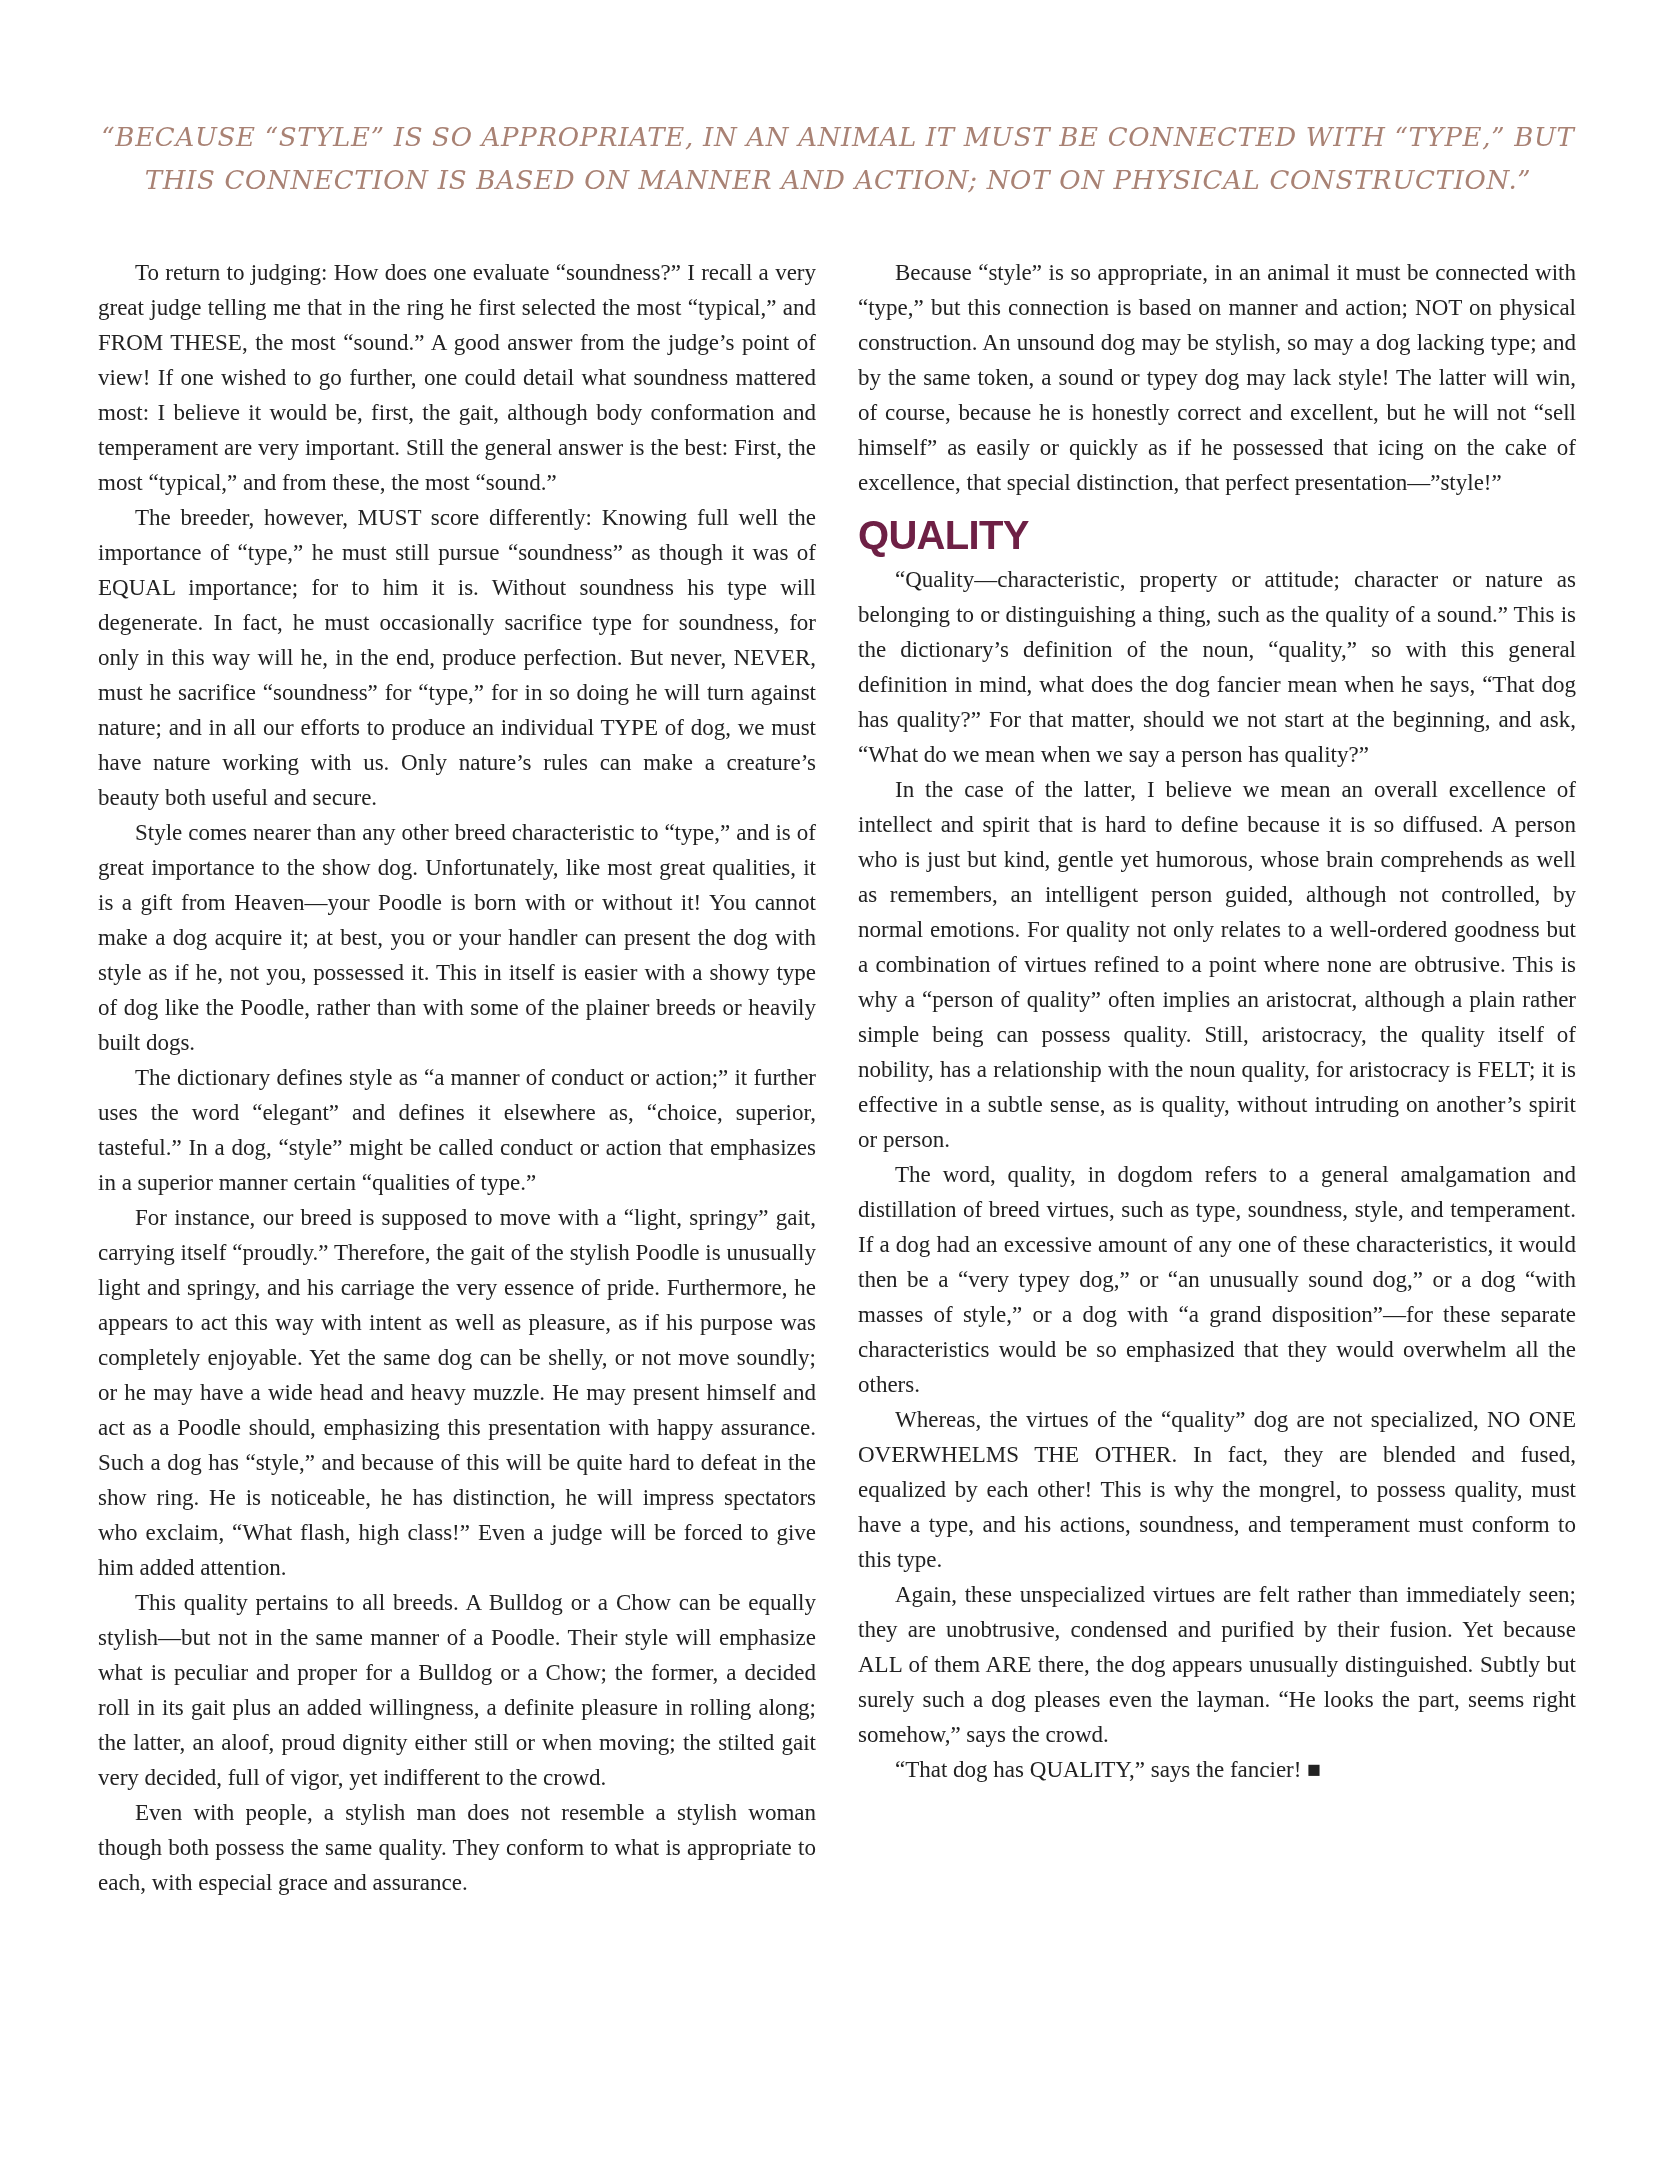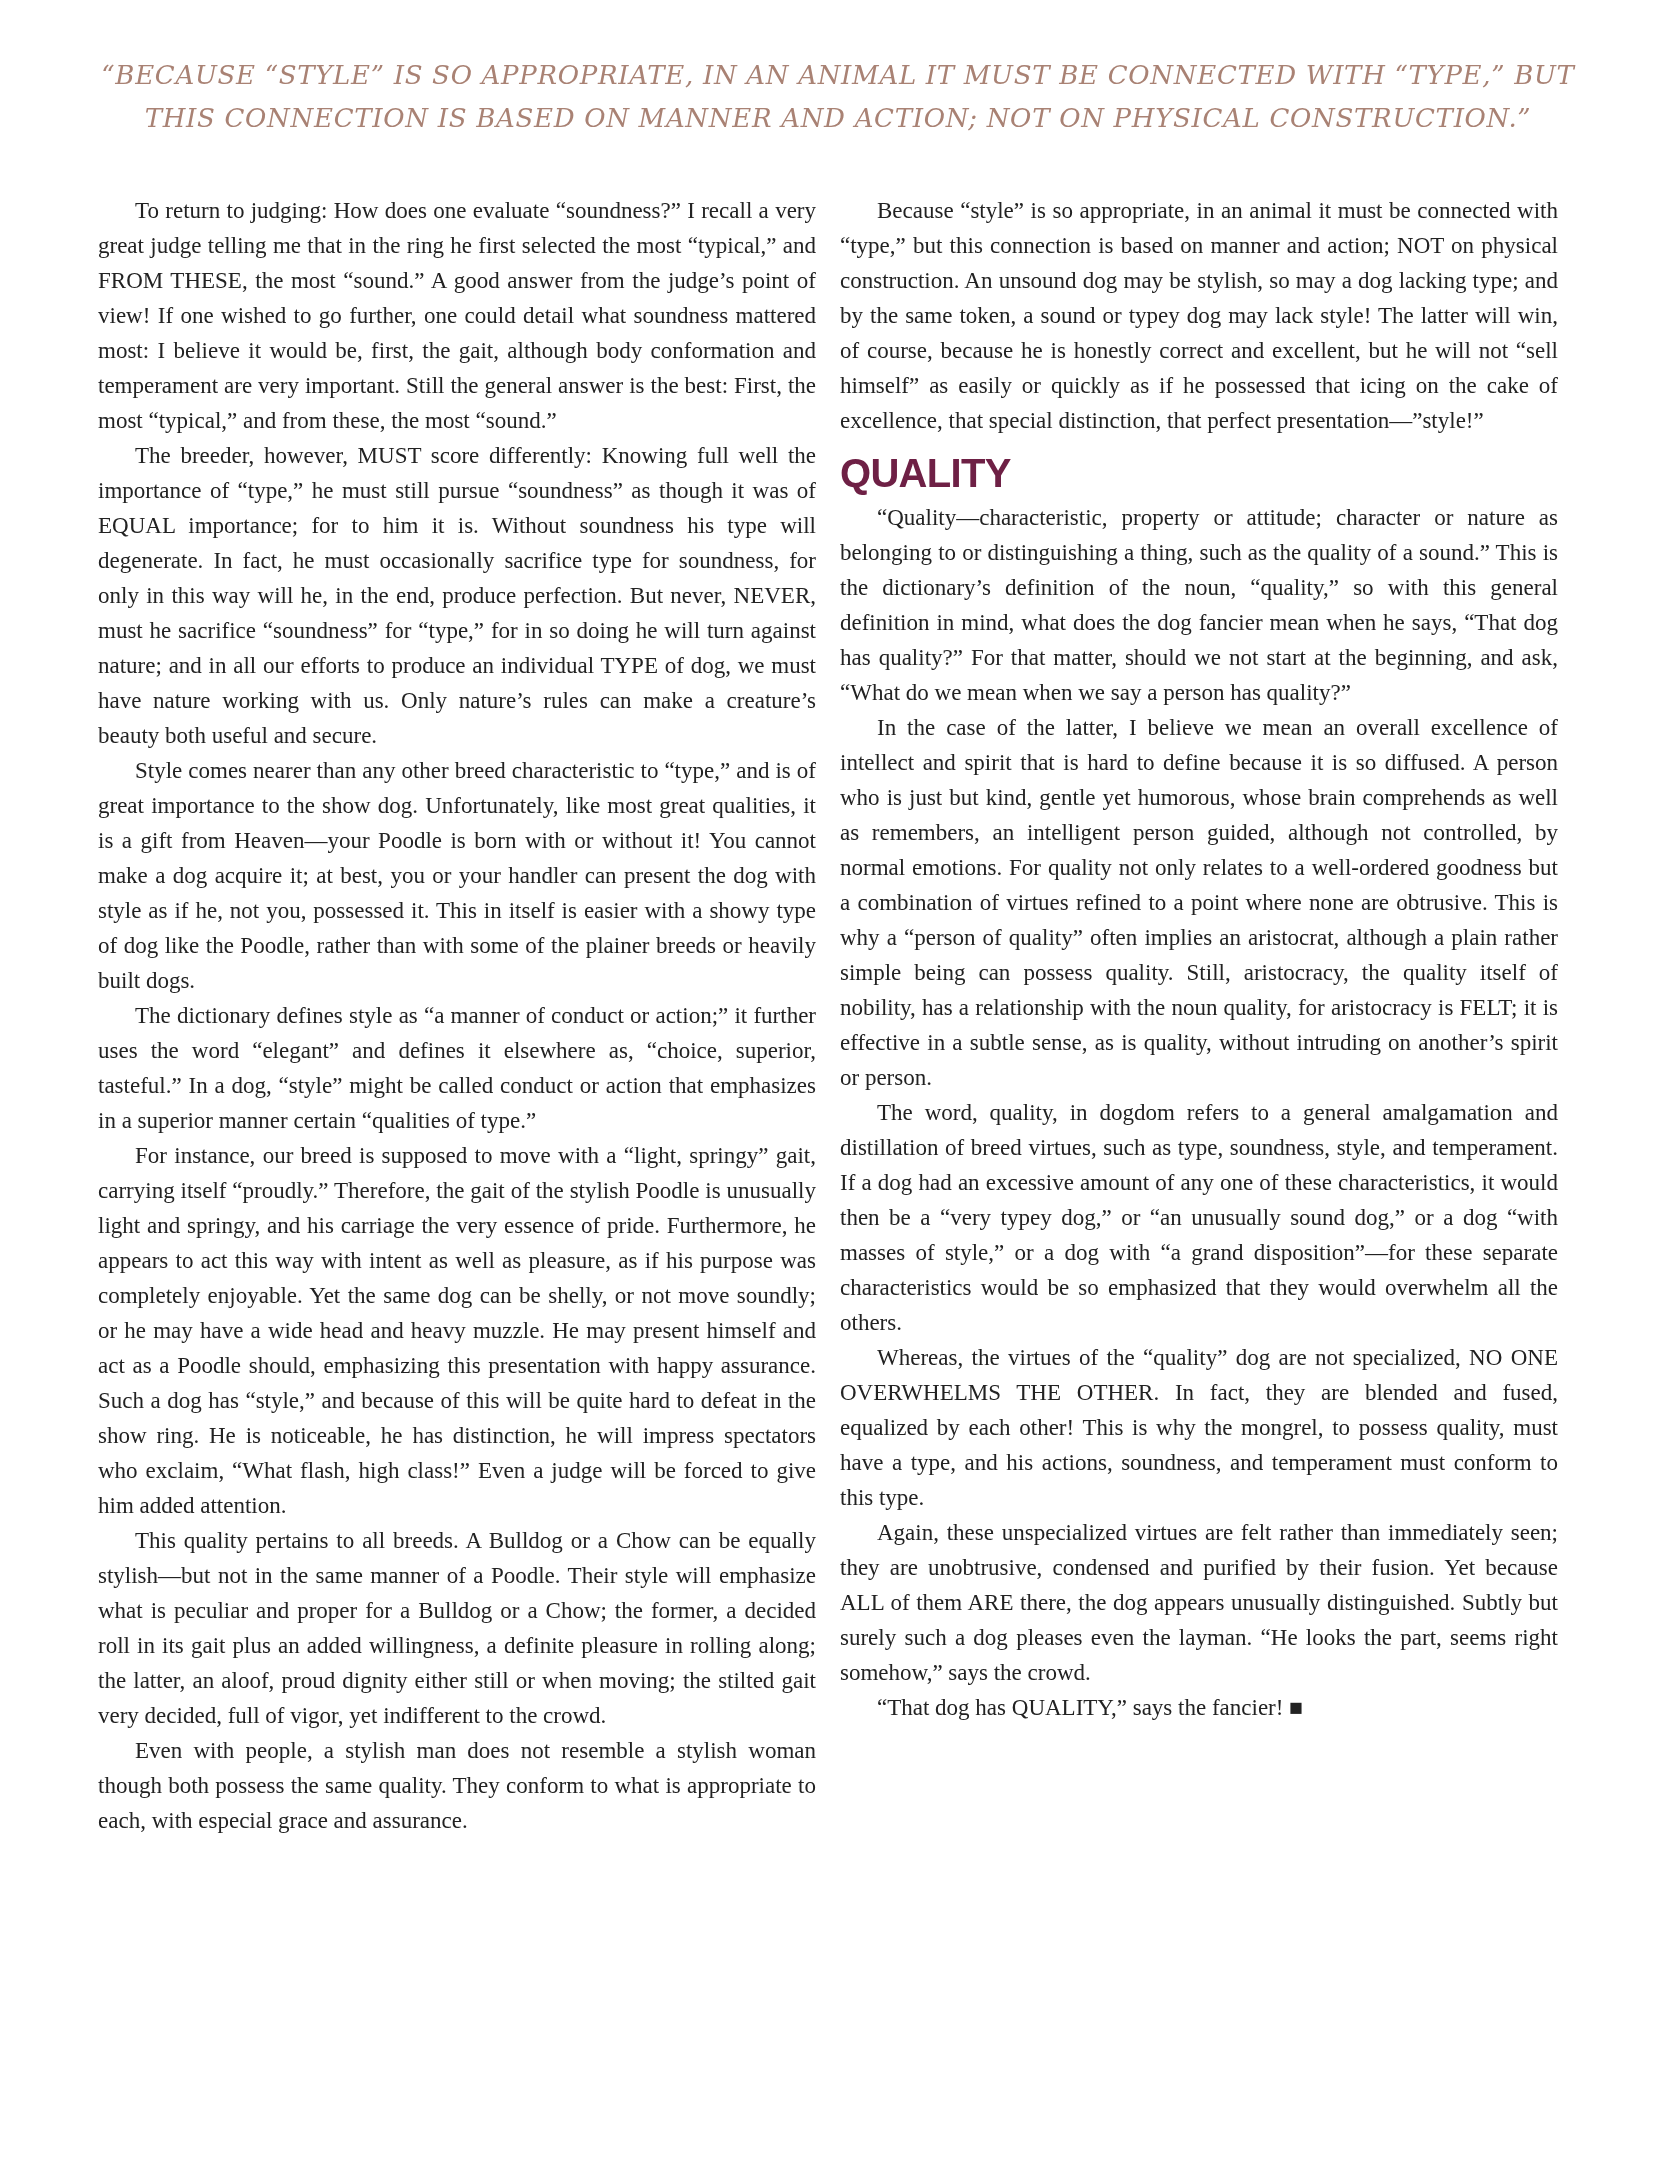--- a/index.html
+++ b/index.html
@@ -14,36 +14,36 @@
     width:1676px;
     height:2183px;
     background:var(--page-bg);
     font-family:"Liberation Serif", serif;
     color:var(--body-color);
     overflow:hidden;
   }
   .page{
     width:1676px;
     height:2183px;
-    padding:54px 98px 41px 98px;
+    padding:116px 98px 41px 98px;
   }
   .pull-quote{
     text-align:center;
     color:var(--quote-color);
     font-family:"DejaVu Serif", serif;
     font-style:italic;
     font-size:26px;
     line-height:43px;
     letter-spacing:0.7px;
     margin-bottom:53px;
     white-space:nowrap;
   }
   .columns{
     display:flex;
-    gap:24px;
+    gap:42px;
   }
   .column{
     width:718px;
     flex:0 0 718px;
   }
   .column p{
     font-size:23px;
     line-height:35px;
     text-align:justify;
     text-indent:37px;

